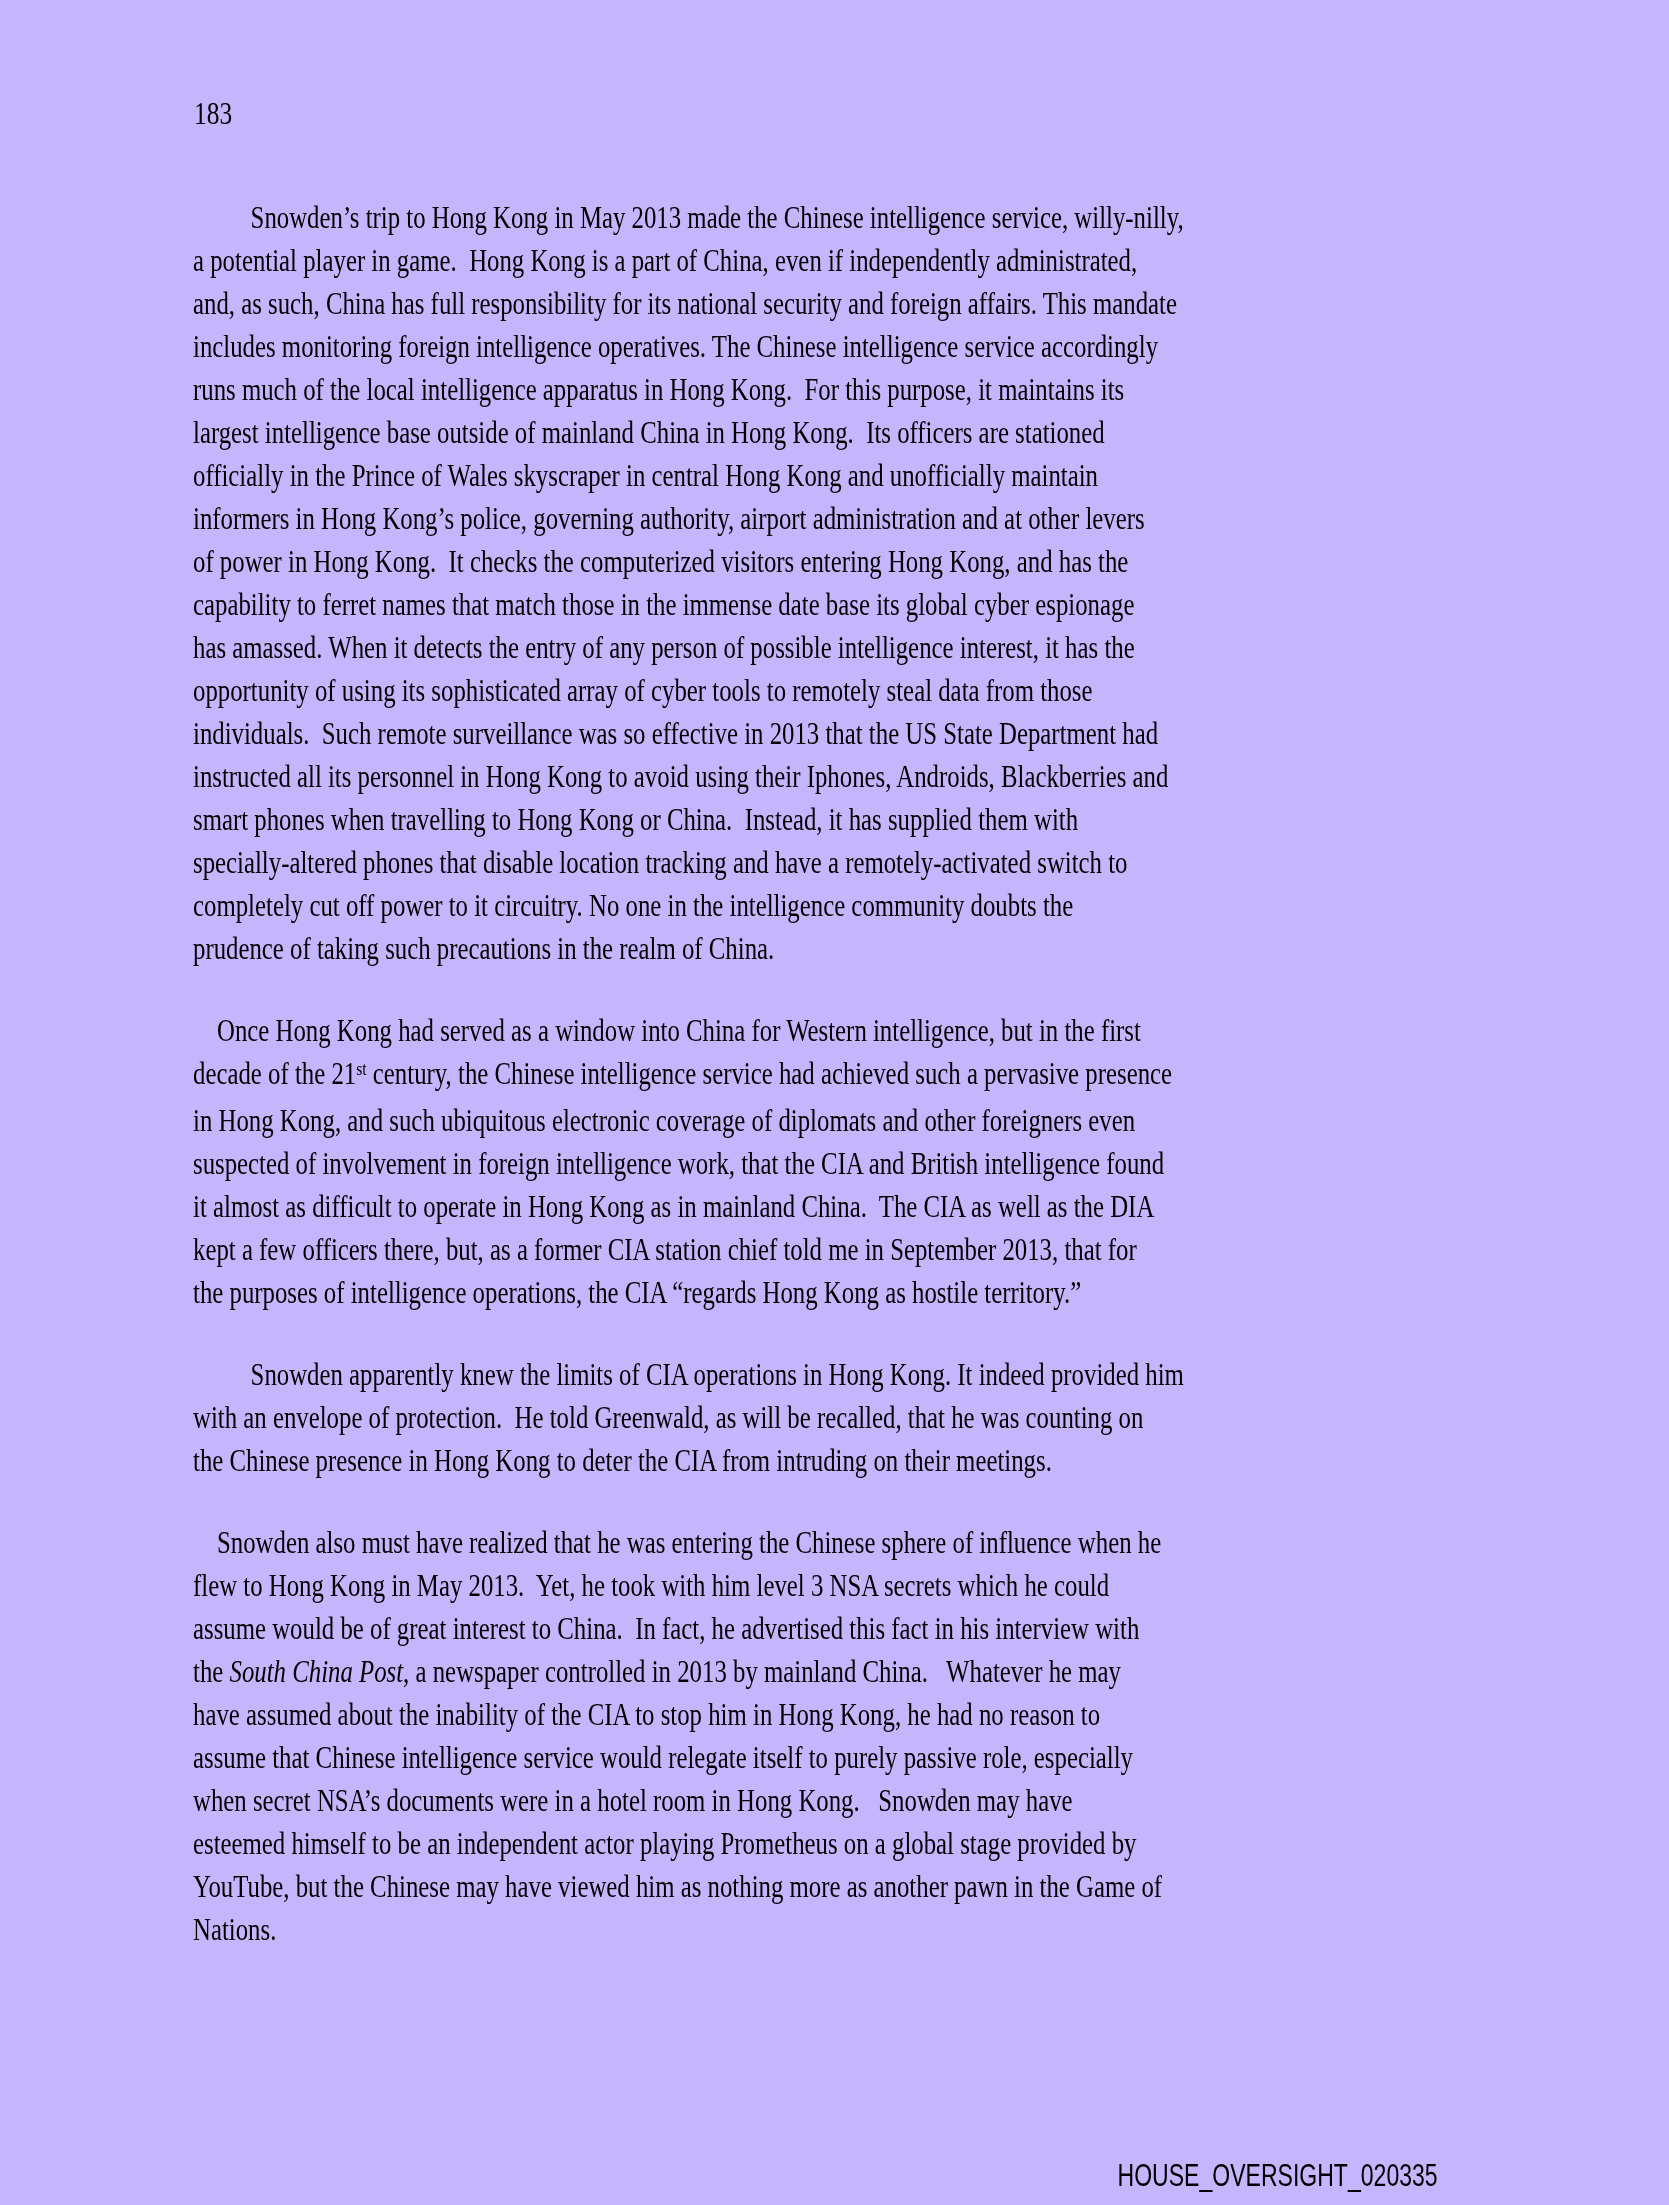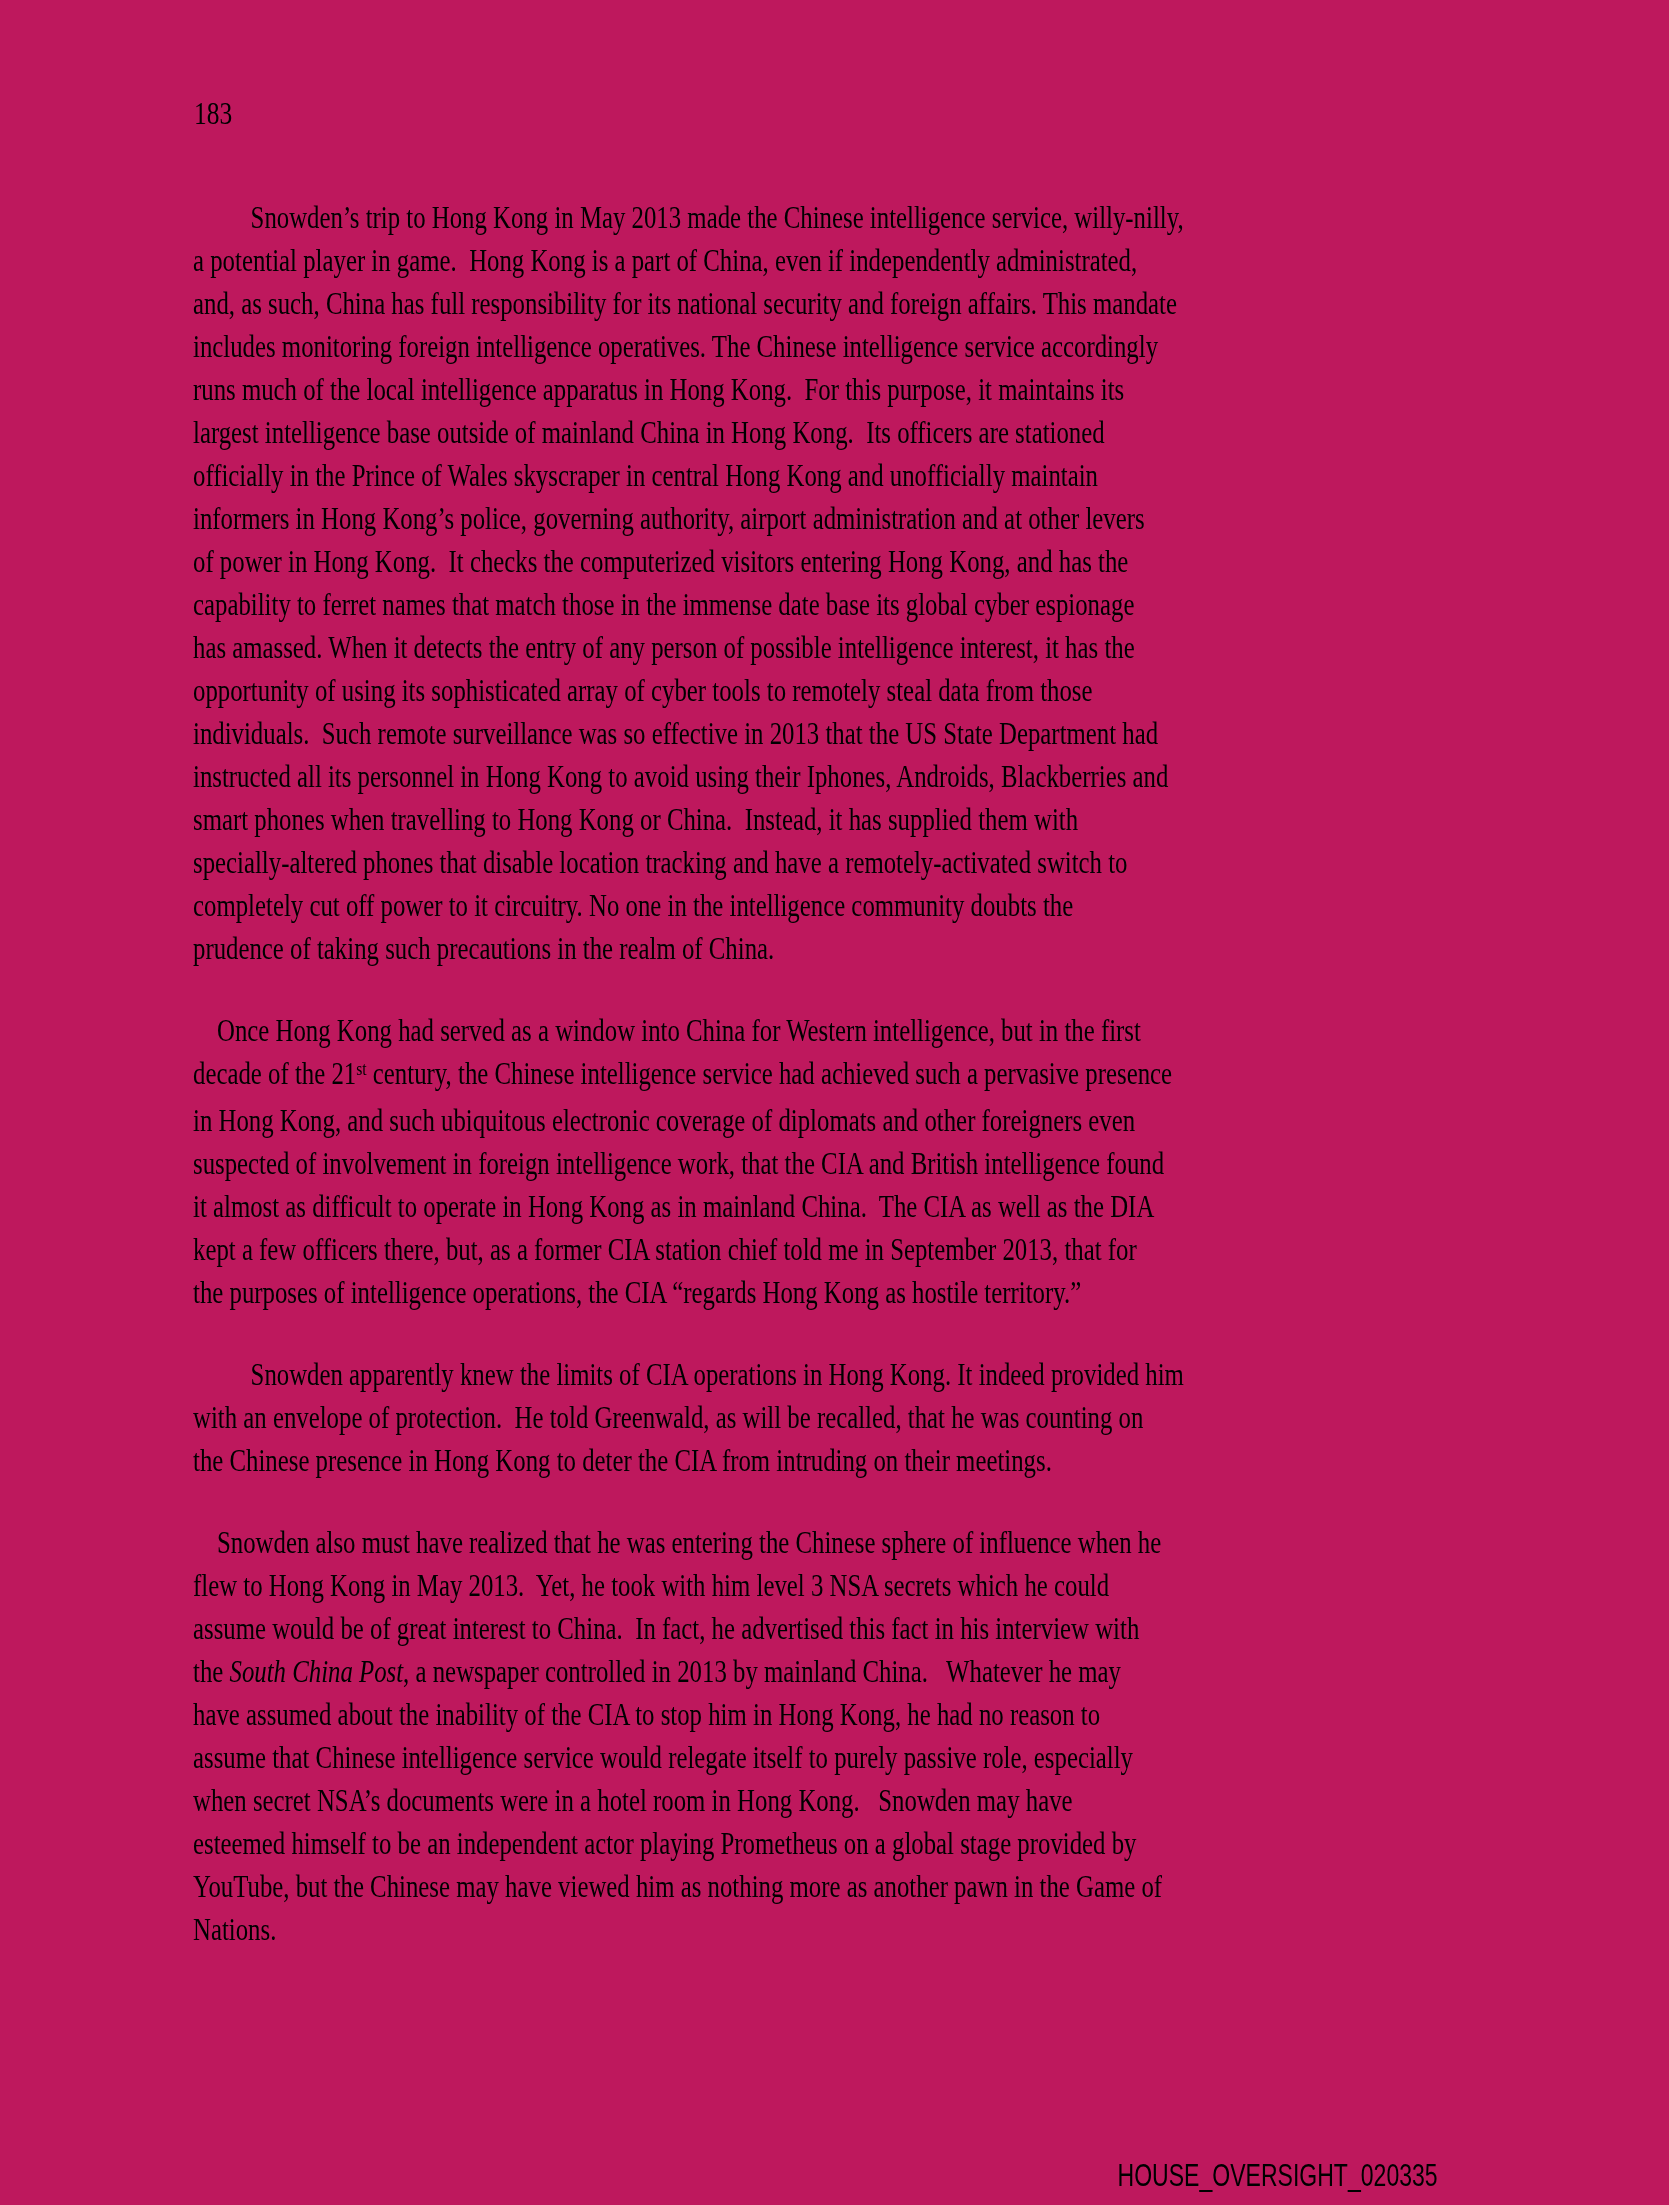--- a/index.html
+++ b/index.html
@@ -4,21 +4,21 @@
 <style>
   html, body {
     margin: 0;
     padding: 0;
     background: #ffffff;
   }
   .page {
     position: relative;
     width: 1669px;
     height: 2205px;
-    background: #be185d;
+    background: #c4b5fd;
     color: #000000;
     font-family: "Liberation Serif", "DejaVu Serif", serif;
     overflow: hidden;
   }
   .pagenum {
     position: absolute;
     left: 194px;
     top: 98px;
     font-size: 31px;
     line-height: 1;

